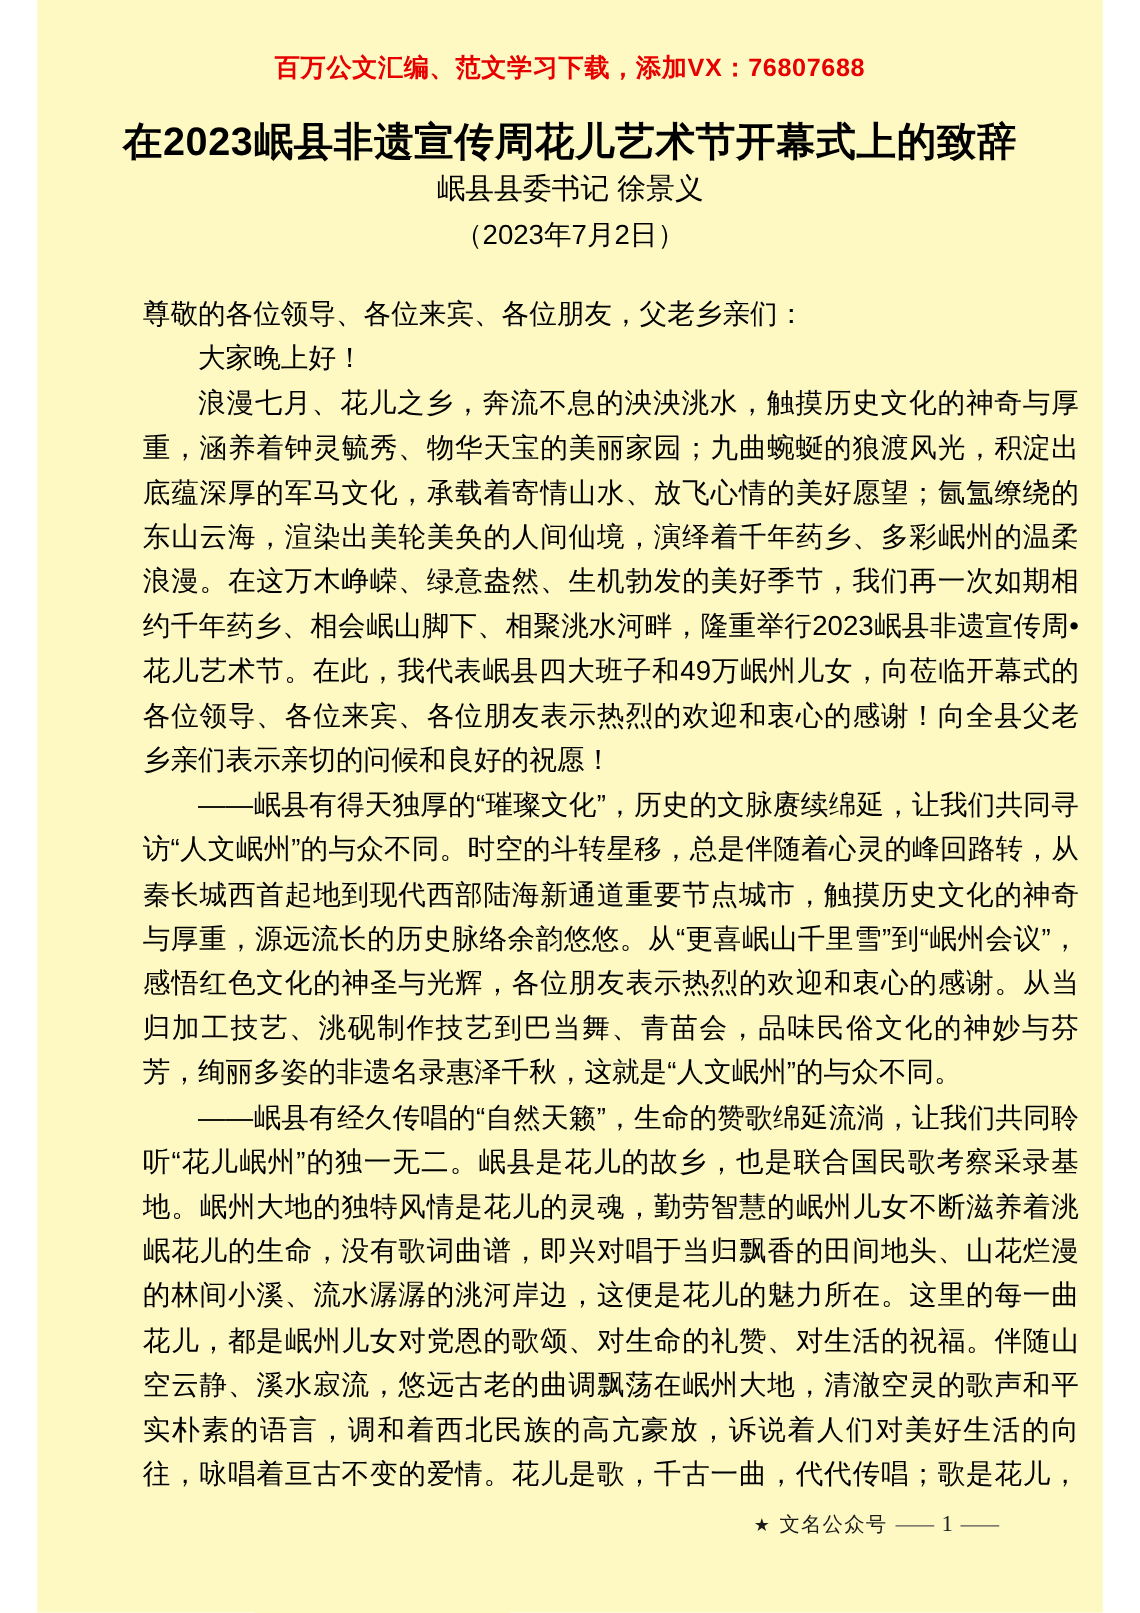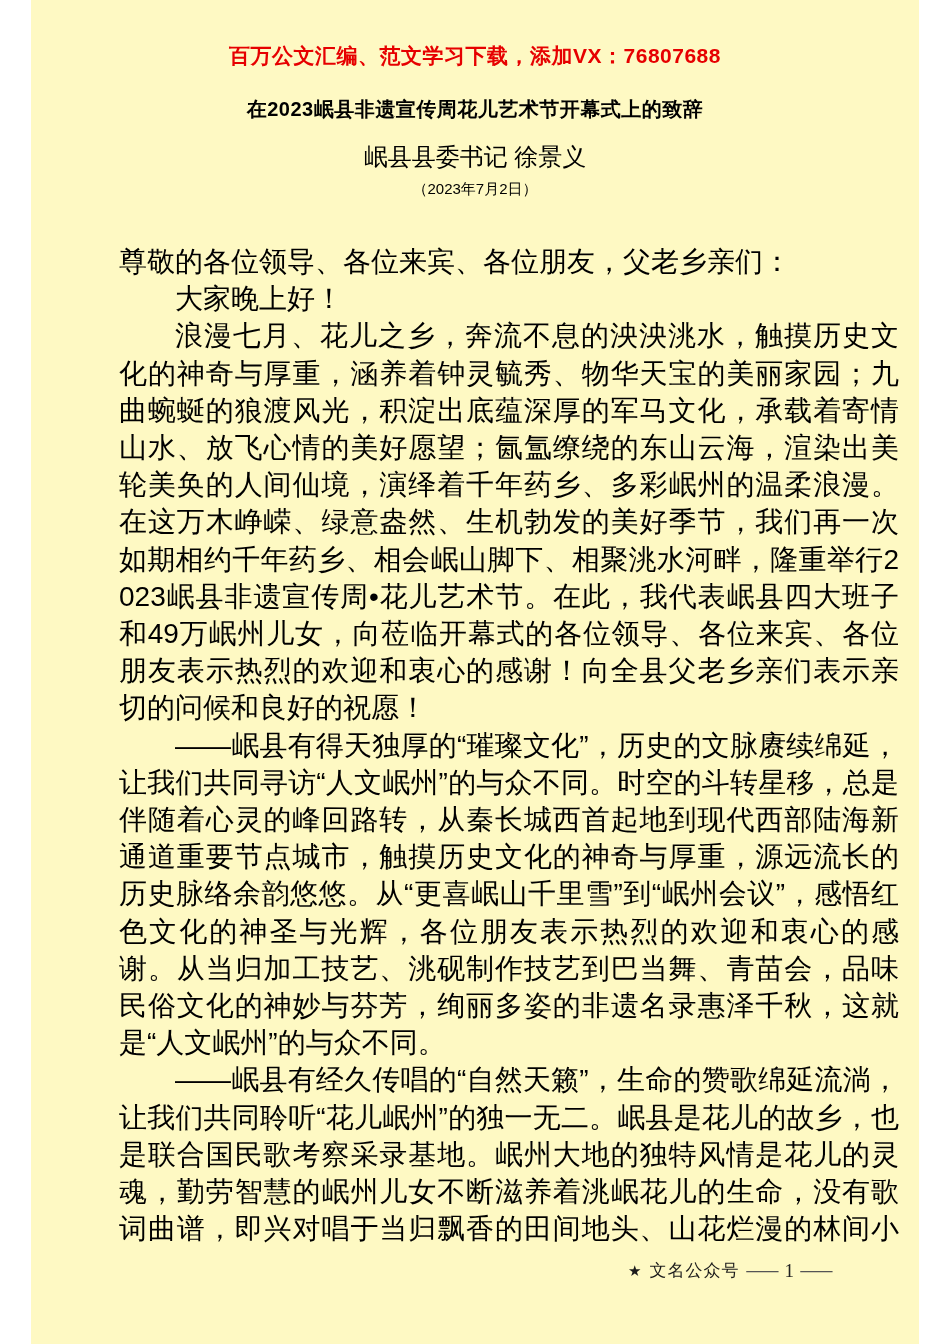--- a/index.html
+++ b/index.html
@@ -27,50 +27,50 @@
     font-weight: 600;
     color: #e60000;
     letter-spacing: 0.5px;
   }
   .doc-title {
     position: absolute;
     top: 96px;
     left: 0;
     right: 0;
     text-align: center;
-    font-size: 20px;
+    font-size: 33px;
     font-weight: 700;
     letter-spacing: 0.5px;
   }
   .doc-author {
     position: absolute;
     top: 141px;
     left: 0;
     right: 0;
     text-align: center;
     font-size: 24px;
     font-weight: 400;
   }
   .doc-date {
     position: absolute;
     top: 180px;
     left: 0;
     right: 0;
     text-align: center;
-    font-size: 15px;
+    font-size: 23px;
     font-weight: 400;
   }
   .body-text {
     position: absolute;
     top: 243px;
     left: 88px;
     width: 780px;
     height: 1005px;
     overflow: hidden;
-    font-size: 28px;
+    font-size: 23px;
     line-height: 37.2px;
     text-align: justify;
     text-justify: inter-character;
     word-break: break-all;
   }
   .body-text p {
     margin: 0;
     padding: 0;
   }
   .body-text p.indent {

